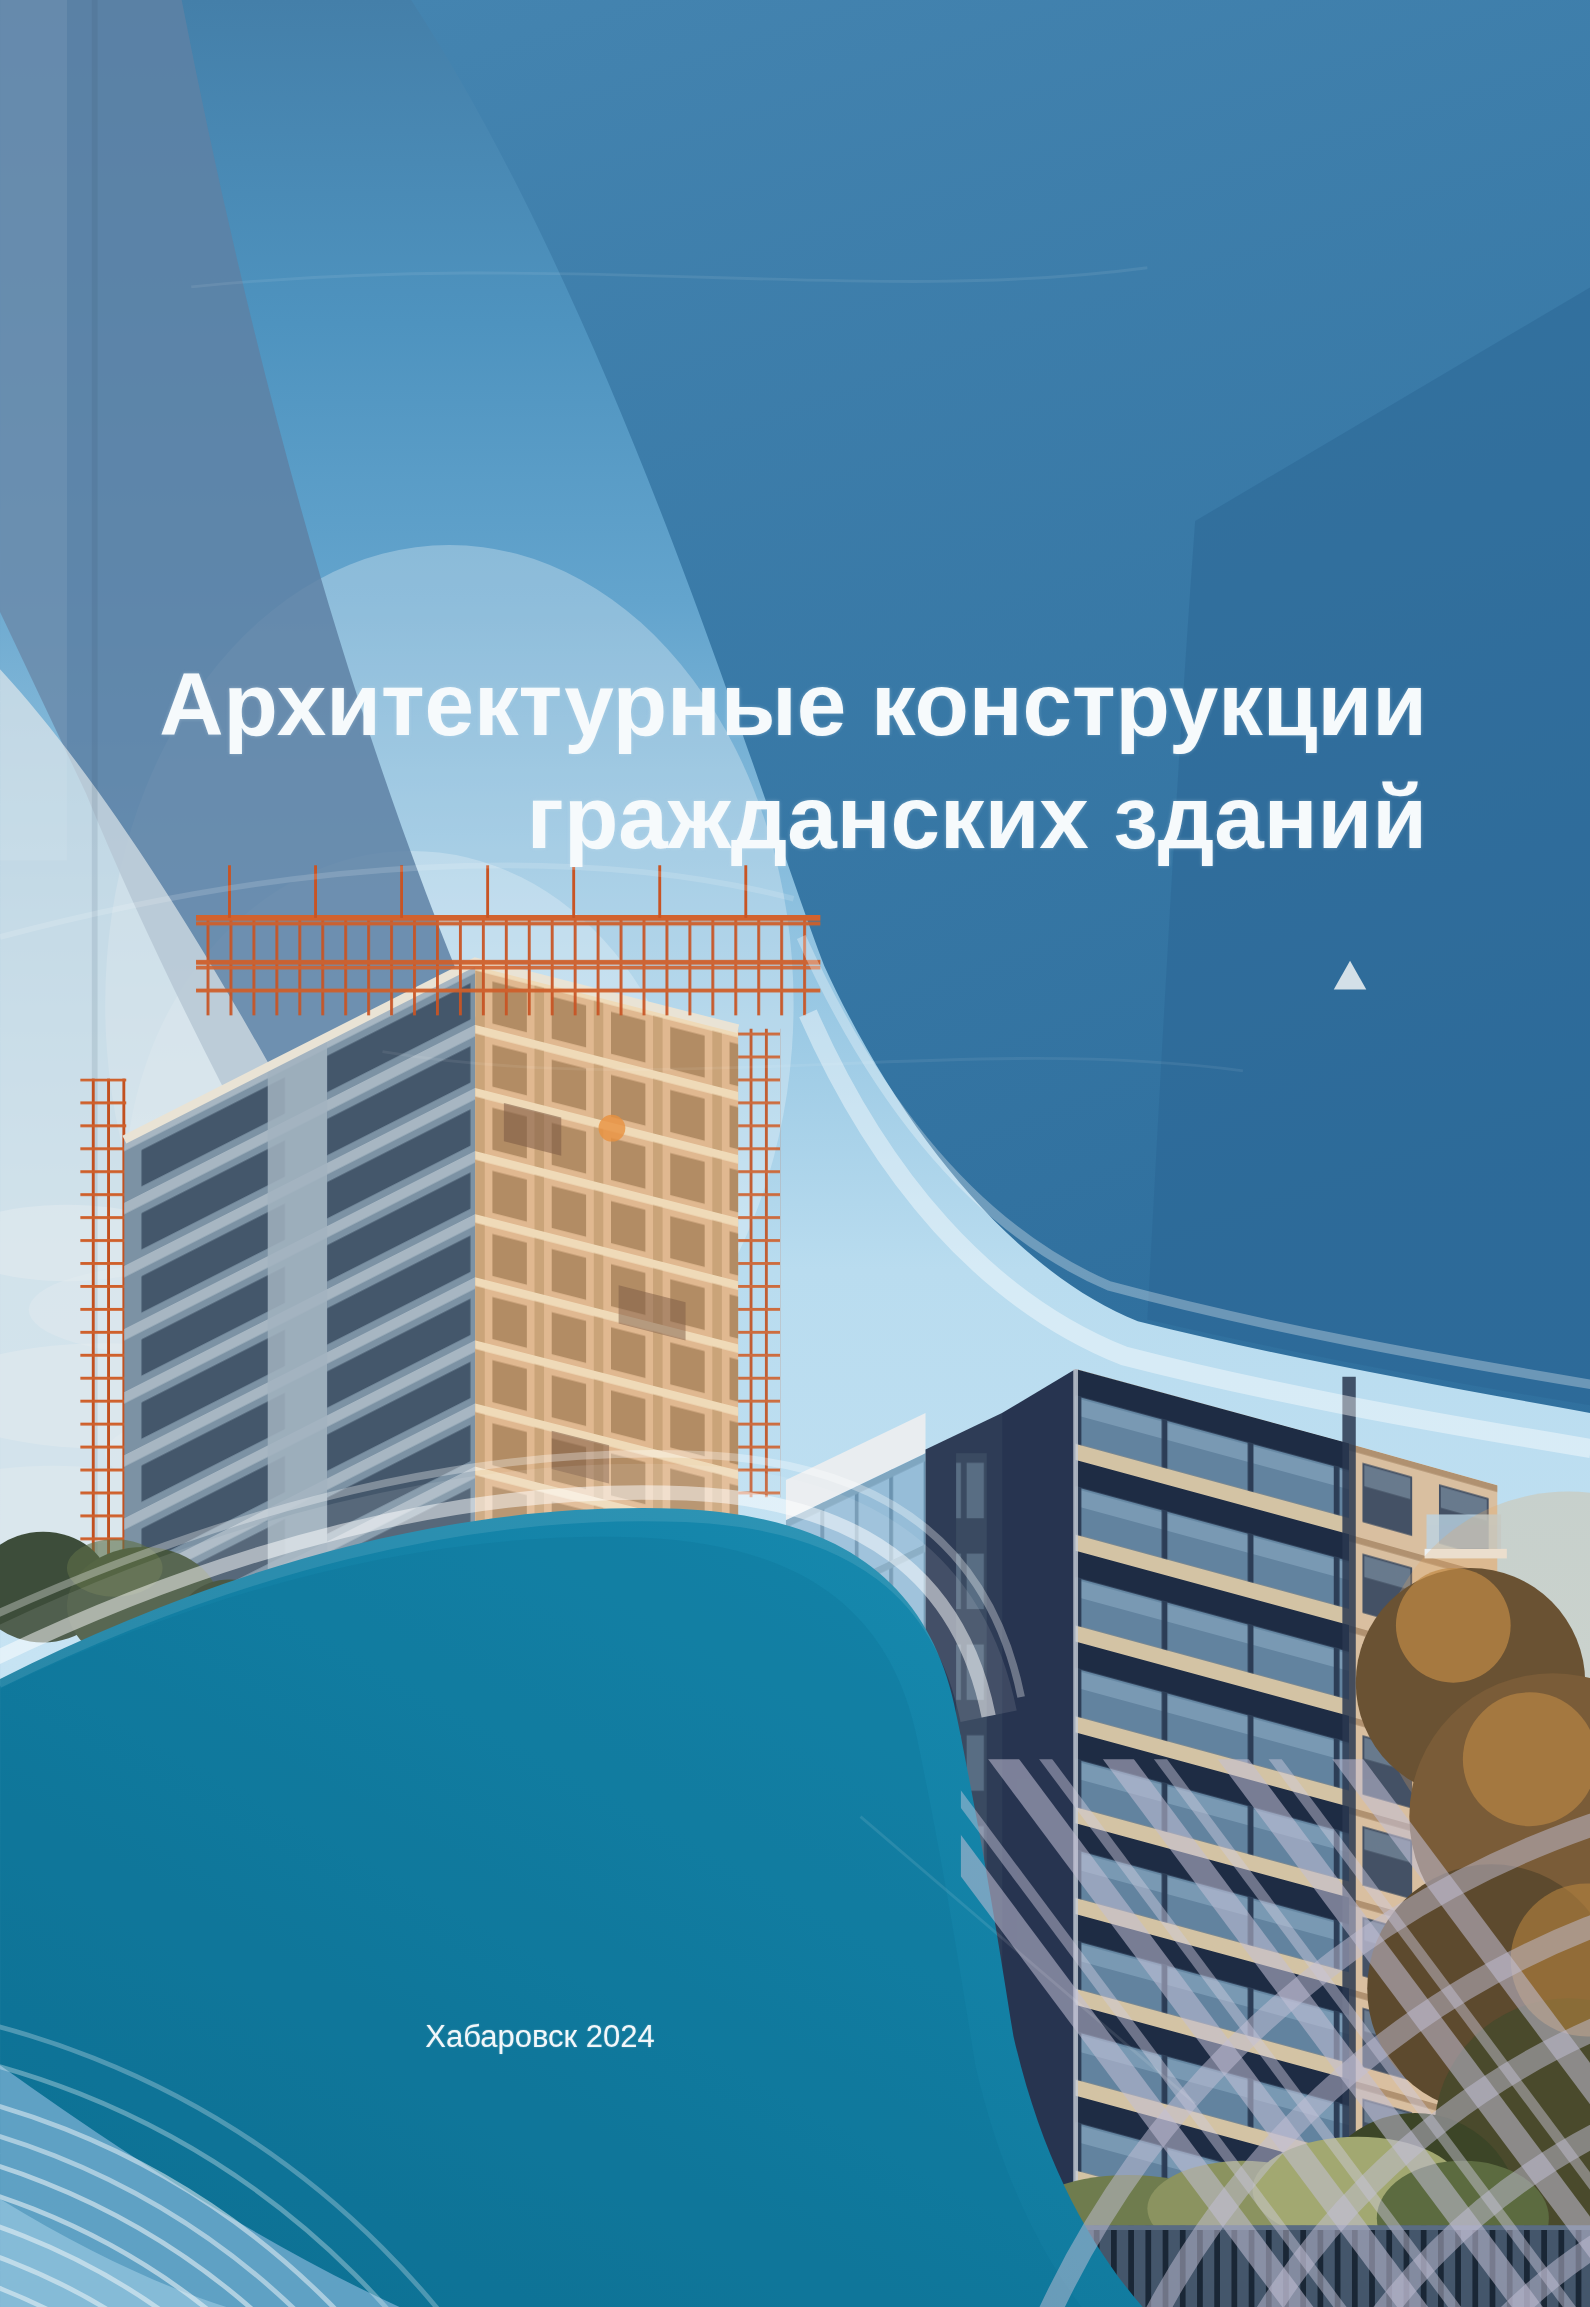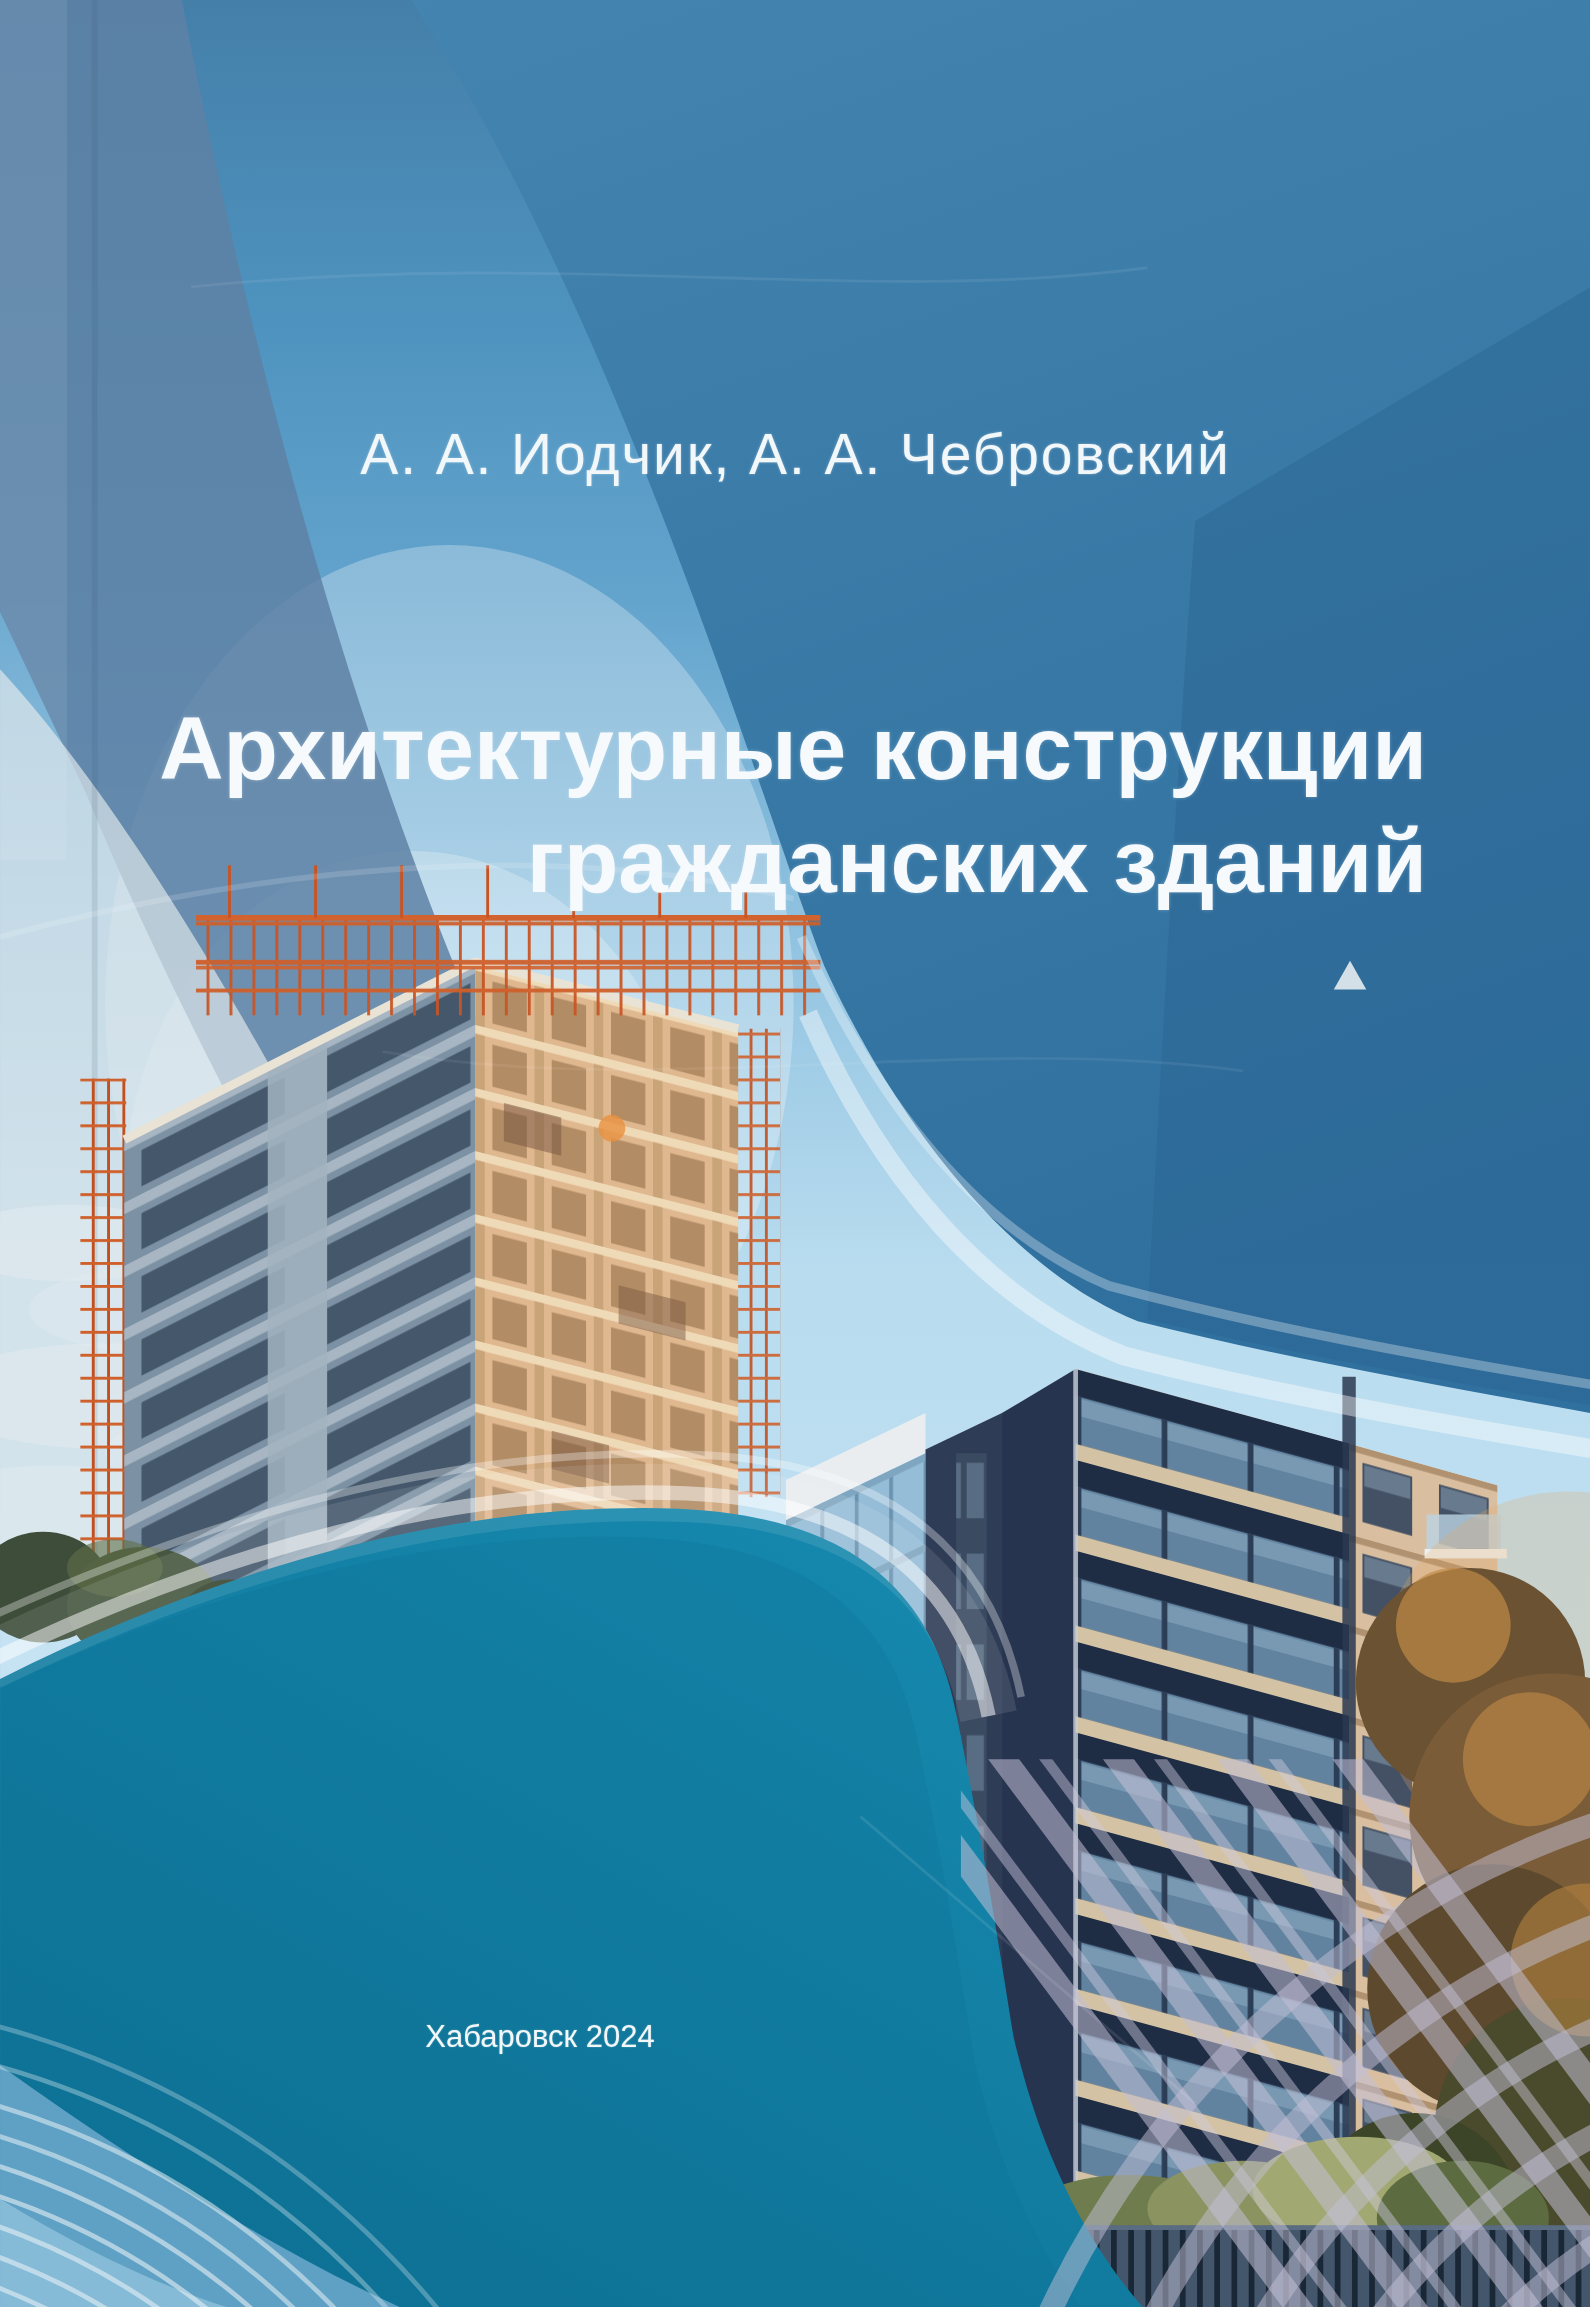--- a/index.html
+++ b/index.html
@@ -17,21 +17,20 @@
     text-align:center;
     font-size:57px;font-weight:400;letter-spacing:1.9px;
     text-shadow:0 0 2.9px rgba(215,233,244,.45);
   }
   .title-block{
     top:648px;right:164px;
     text-align:right;
     font-size:89px;font-weight:700;line-height:1.27;
     letter-spacing:0px;color:#f6fafc;
     text-shadow:0 0 3.8px rgba(220,238,248,.35);
-    margin-top:44px;
   }
   .imprint{
     top:2019px;left:344px;width:392px;
     text-align:center;
     font-size:31px;font-weight:400;
     text-shadow:0 0 1.9px rgba(230,244,250,.4);
   }
 </style>
 </head>
 <body>
@@ -310,21 +309,20 @@
     </g>
 
     <g fill="none" stroke="#ffffff">
       <path d="M200,300 C600,260 900,320 1200,280" stroke-width="3" opacity="0.08"></path>
       <path d="M400,1100 C700,1150 1000,1080 1300,1120" stroke-width="3" opacity="0.07"></path>
       <path d="M900,1900 L1250,2200" stroke-width="3" opacity="0.1"></path>
     </g>
     <polygon points="1395,1035 1412,1005 1429,1035" fill="#f0f4f6" opacity="0.85"></polygon>
   </svg>
 
-  <div class="txt author-line">А. А. Иодчик, А. А. Чебровский</div>
 
   <div class="txt title-block">
     <div>Архитектурные конструкции</div>
     <div>гражданских зданий</div>
   </div>
 
   <div class="txt imprint">Хабаровск 2024</div>
 </div>
 
 

